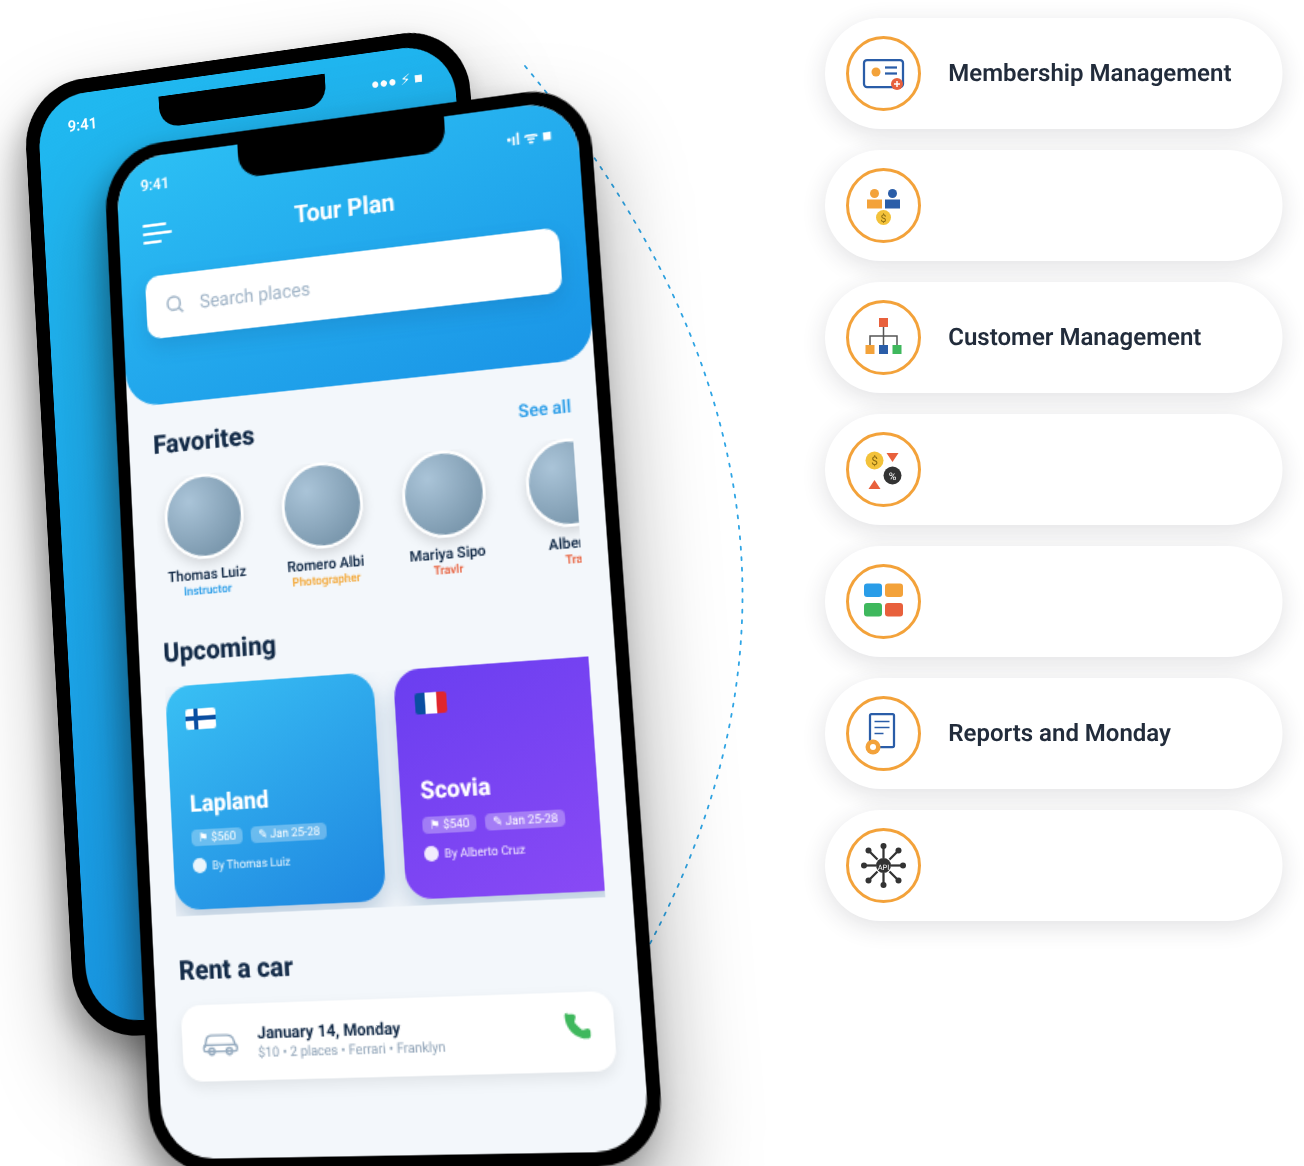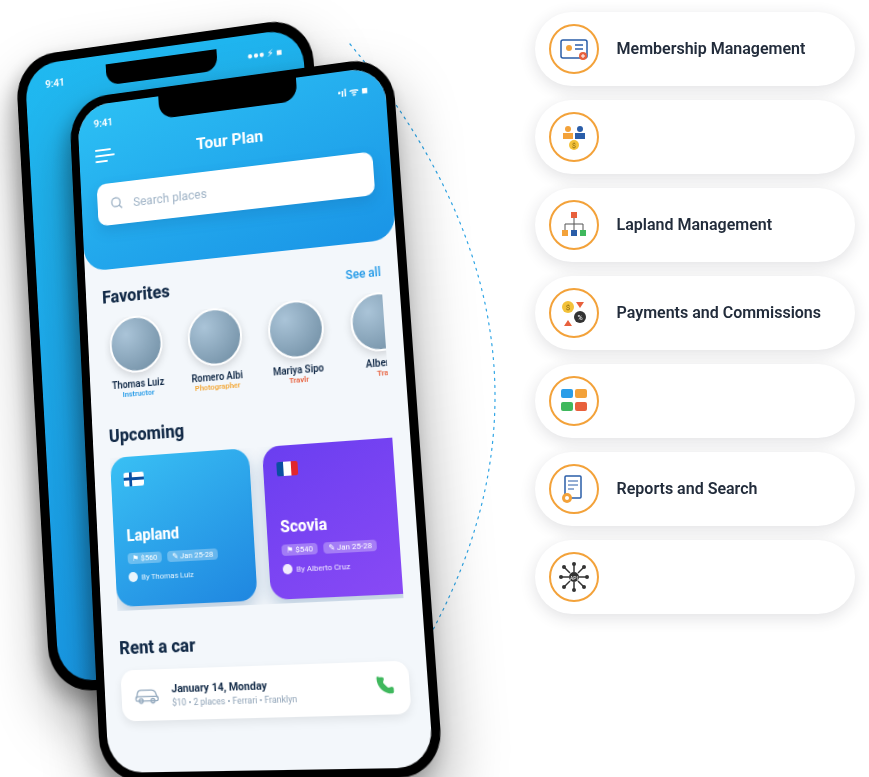--- a/index.html
+++ b/index.html
@@ -346,44 +346,43 @@
           <use href="#i-vendor"></use>
         </svg>
     </div>
     </div>
     <div class="feature-pill">
       <div class="icon-ring">
       <svg class="mini-icon" viewBox="0 0 30 30">
           <use href="#i-tree"></use>
         </svg>
     </div>
-    <div class="label">Lapland Management</div>
+    <div class="label">Customer Management</div>
     </div>
     <div class="feature-pill">
       <div class="icon-ring">
       <svg class="mini-icon" viewBox="0 0 30 30">
           <use href="#i-payments"></use>
         </svg>
     </div>
-    <div class="label">Payments and Commissions</div>
     </div>
     <div class="feature-pill">
       <div class="icon-ring">
       <svg class="mini-icon" viewBox="0 0 30 30">
           <use href="#i-feedback"></use>
         </svg>
     </div>
     </div>
     <div class="feature-pill">
       <div class="icon-ring">
       <svg class="mini-icon" viewBox="0 0 30 30">
           <use href="#i-reports"></use>
         </svg>
     </div>
-    <div class="label">Reports and Search</div>
+    <div class="label">Reports and Monday</div>
     </div>
     <div class="feature-pill">
       <div class="icon-ring">
       <svg class="mini-icon" viewBox="0 0 30 30">
           <use href="#i-api"></use>
         </svg>
     </div>
     </div>
   </div>
 

